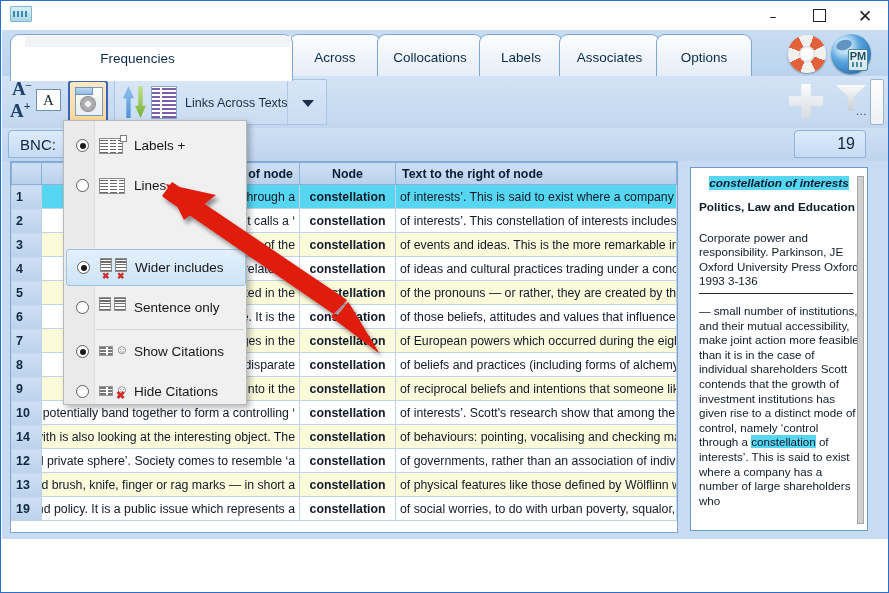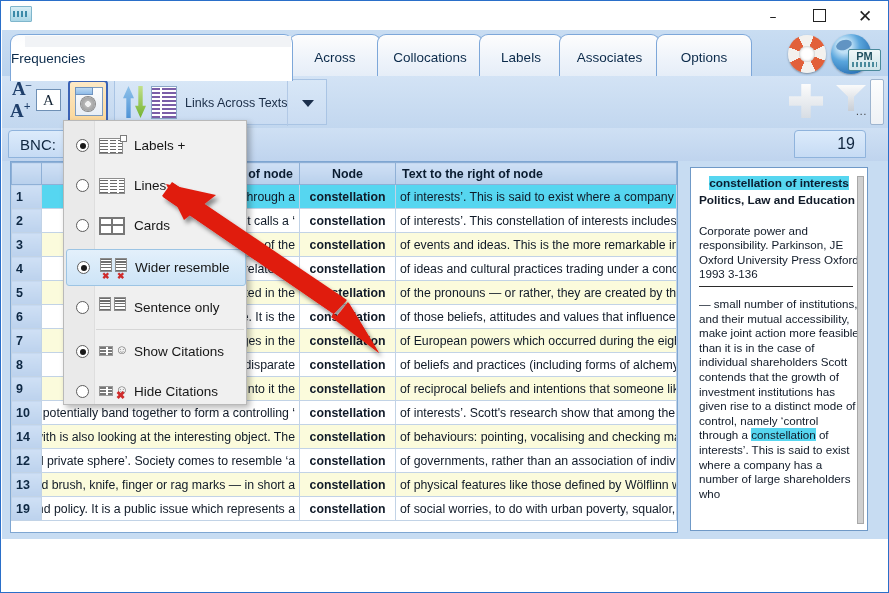--- a/index.html
+++ b/index.html
@@ -53,21 +53,21 @@
     border:1px solid #7da7d9;border-bottom:none;
     border-radius:9px 9px 0 0;
     display:flex;align-items:center;justify-content:center;
     font-size:13.5px;color:#0b2a4a;box-sizing:border-box;
     white-space:nowrap;
   }
   .tab.active{
     background:#ffffff;border-color:#7da7d9;z-index:3;height:47px;
   }
   .tab.first{
-    left:8px;width:283px;justify-content:flex-start;padding-right:28px;
+    left:8px;width:283px;justify-content:center;padding-right:28px;
     background:linear-gradient(#fbfcfd 0,#ffffff 22%,#ffffff 100%);
   }
   .tab.first::before{
     content:"";position:absolute;left:14px;top:1px;right:1px;height:11px;
     background:#f1f3f6;
   }
   .toprt{position:absolute;right:6px;top:30px;width:100px;height:46px;}
 
   .lifesaver{
     position:absolute;left:6px;top:4px;width:38px;height:38px;border-radius:50%;
@@ -83,21 +83,21 @@
   .globe{
     position:absolute;left:49px;top:3px;width:40px;height:40px;border-radius:50%;
     background:radial-gradient(circle at 33% 30%,#bfe0f5 0 18%,#5aa6dd 40%,#2f76b8 75%,#1d5590 100%);
     box-shadow:0 1px 2px rgba(0,0,0,.3);
   }
   .globe::before{
     content:"";position:absolute;left:5px;top:6px;width:16px;height:10px;border-radius:50%;
     background:#2e6ca8;opacity:.65;transform:rotate(-18deg);
   }
   .pmbadge{
-    position:absolute;left:66px;top:18px;width:33px;height:22px;
+    position:absolute;left:66px;top:18px;width:20px;height:22px;
     background:linear-gradient(#eef6f8,#cfe4ea);
     border:1px solid #4a8a9c;border-radius:2px;
     font-size:11px;font-weight:bold;color:#1f4f5f;
     display:flex;align-items:flex-start;justify-content:center;
     line-height:12px;box-sizing:border-box;
   }
   .pmbadge::after{
     content:"";position:absolute;left:3px;bottom:3px;right:3px;height:5px;
     background:repeating-linear-gradient(90deg,#4a8a9c 0 2px,transparent 2px 4px);
   }
@@ -253,24 +253,24 @@
   tr.sel td.lft,tr.sel td.nod,tr.sel td.rgt{background:#56d6f0;}
 
   
   .citepanel{
     position:absolute;left:688px;top:6px;width:178px;height:364px;
     background:#ffffff;border:1px solid #6f99c7;box-sizing:border-box;
     padding:8px 8px 0 8px;overflow:hidden;
     font-size:11.6px;line-height:14.6px;color:#101a28;
   }
   .cite-title{
-    text-align:center;font-weight:bold;color:#0a1c30;font-size:11.8px;line-height:14px;
+    text-align:center;font-weight:bold;color:#0a1c30;font-size:11.8px;line-height:14px;font-style:italic;
   }
   .cite-title span{background:#56d6f0;}
-  .cite-src{font-weight:bold;margin-top:3px;font-size:11.8px;}
+  .cite-src{font-weight:bold;margin-top:10px;font-size:11.8px;}
   .cite-meta{margin-top:16px;}
   .cite-rule{border-bottom:1px solid #2b2b2b;margin:4px 0 10px 0;width:154px;}
   .cite-body{margin-top:2px;}
   .cite-body .hl{background:#56d6f0;}
   .cite-scroll{
     position:absolute;right:3px;top:8px;width:7px;height:348px;
     background:#cfcfcf;border:1px solid #a8a8a8;box-sizing:border-box;
   }
 
   
@@ -594,39 +594,32 @@
     </div>
 
     <div class="mitem" style="top:46px;">
       <span class="radio" style="top:12px;"></span>
       <span class="micon" style="top:8px;">
         <span class="ic-lines"></span>
       </span>
       <span class="mlabel">Lines</span>
     </div>
 
-    <div class="mitem" style="top:86px;">
-      <span class="radio" style="top:12px;"></span>
-      <span class="micon" style="top:8px;">
-        <span class="ic-cards"></span>
-      </span>
-      <span class="mlabel">Cards</span>
-    </div>
 
     <div class="mitem hl" style="top:128px;">
       <span class="radio on" style="top:11px;"></span>
       <span class="micon" style="top:8px;">
         <span class="ic-ctx">
             <span class="blk b1"></span>
             <span class="blk b2"></span>
             <span class="x x1">✖</span>
             <span class="x x2">✖</span>
           </span>
       </span>
-      <span class="mlabel">Wider resemble</span>
+      <span class="mlabel">Wider includes</span>
     </div>
 
     <div class="mitem" style="top:168px;">
       <span class="radio" style="top:12px;"></span>
       <span class="micon" style="top:8px;">
         <span class="ic-ctx">
             <span class="blk b1"></span>
             <span class="blk b2"></span>
           </span>
       </span>

